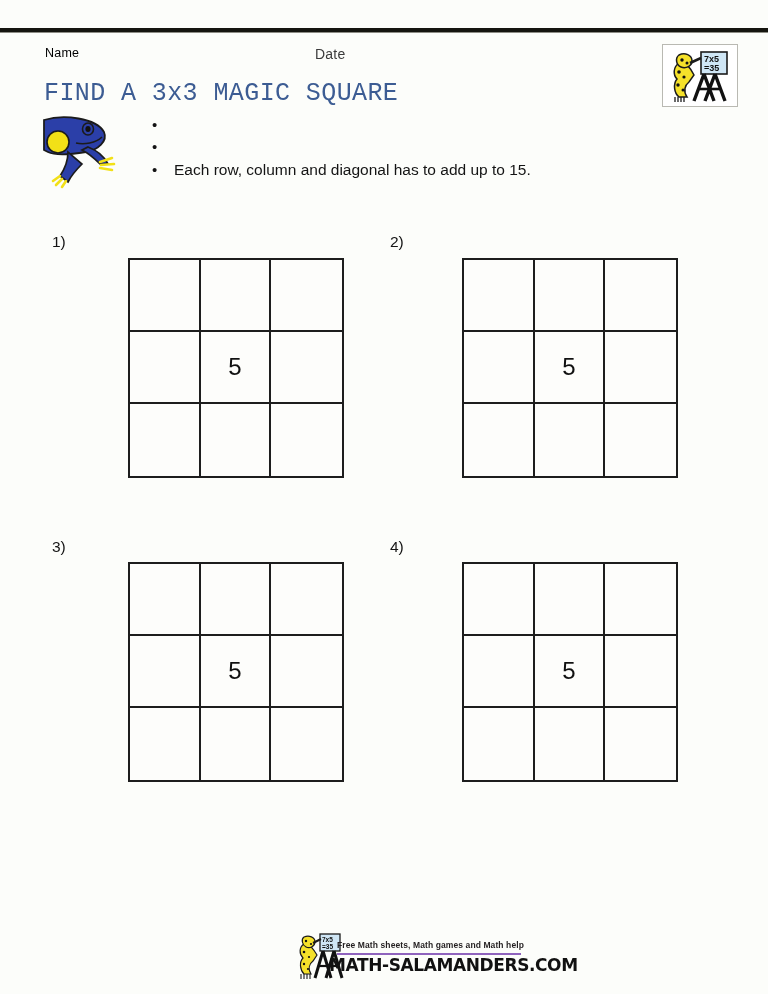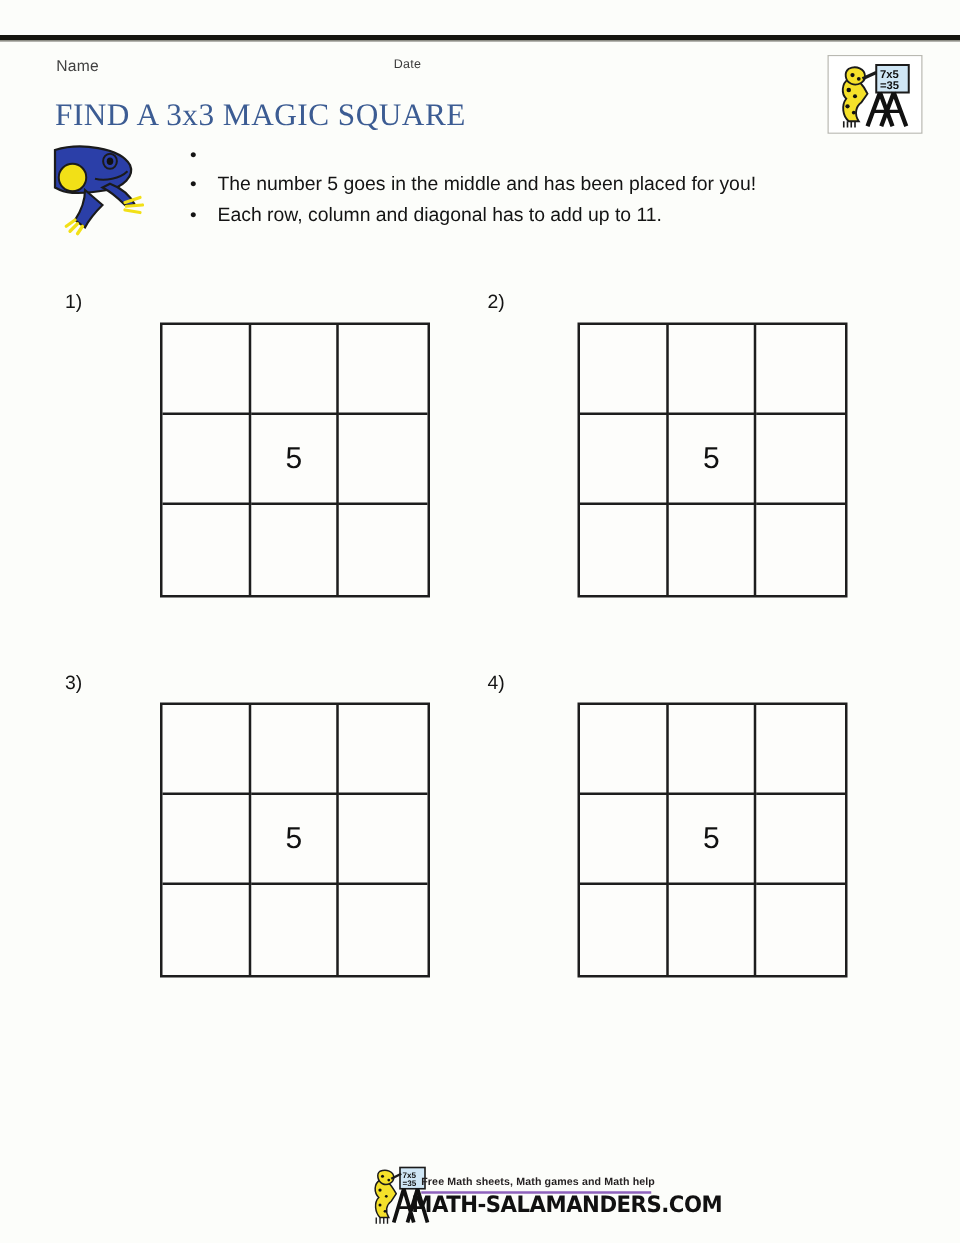--- a/index.html
+++ b/index.html
@@ -25,28 +25,28 @@
     background: #15150f;
     border-bottom: 1px solid #8d8d85;
   }
 
   
   .name-label {
     position: absolute;
     left: 45px;
     top: 46px;
     font-size: 12.5px;
-    color: #404040;
+    color: #000000;
     letter-spacing: 0.2px;
   }
   .date-label {
     position: absolute;
     left: 315px;
     top: 46px;
-    font-size: 10px;
+    font-size: 14px;
     color: #3b3b3b;
     letter-spacing: 0.2px;
   }
 
   
   .logo-box {
     position: absolute;
     left: 662px;
     top: 44px;
     width: 76px;
@@ -55,21 +55,21 @@
     border: 1px solid #b9b9b2;
     box-sizing: border-box;
   }
   .logo-box svg { display: block; }
 
   
   .page-title {
     position: absolute;
     left: 44px;
     top: 79px;
-    font-family: Liberation Serif, serif;
+    font-family: Liberation Mono, monospace;
     font-size: 25px;
     color: #3c5c93;
     letter-spacing: 0.4px;
     white-space: nowrap;
   }
 
   
   .frog {
     position: absolute;
     left: 38px;
@@ -253,25 +253,24 @@
     <path d="M62 50 L74 46 M63 53 L76 52 M62 56 L74 58" stroke="#f2e017" stroke-width="2.6" stroke-linecap="round"></path>
   </svg>
 </div>
 
 <div class="instructions">
   <div class="bullet-row">
     <span class="bullet-dot">•</span>
   </div>
   <div class="bullet-row">
     <span class="bullet-dot">•</span>
-    <span class="bullet-text">The number 5 goes in the middle and has been placed for you!</span>
   </div>
   <div class="bullet-row">
     <span class="bullet-dot">•</span>
-    <span class="bullet-text">Each row, column and diagonal has to add up to 11.</span>
+    <span class="bullet-text">Each row, column and diagonal has to add up to 15.</span>
   </div>
 </div>
 
 <div class="problem">
   <div class="problem-number" style="left:52px; top:233px;">1)</div>
   <div class="magic-grid" style="left:128px; top:258px;">
     <div class="cell"></div>
     <div class="cell"></div>
     <div class="cell"></div>
     <div class="cell"></div>

